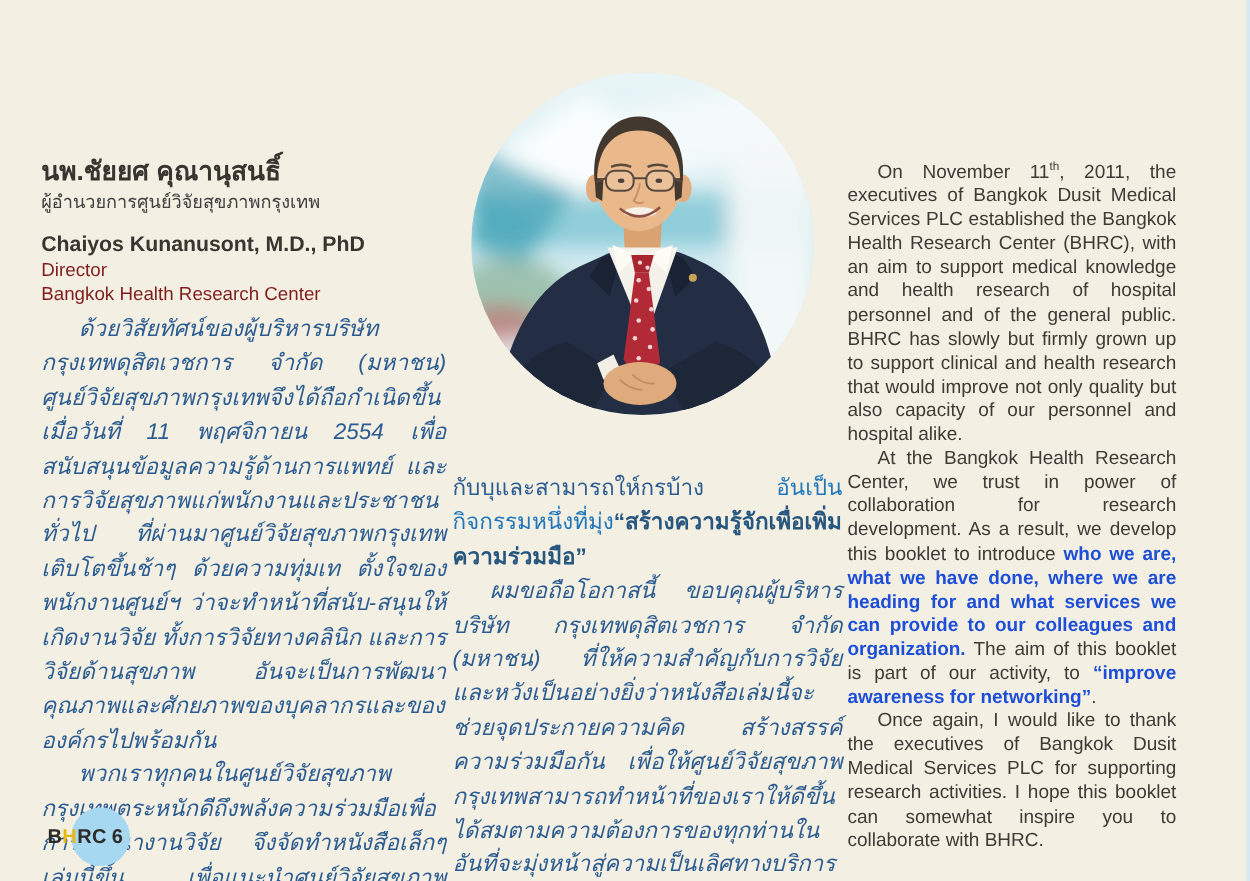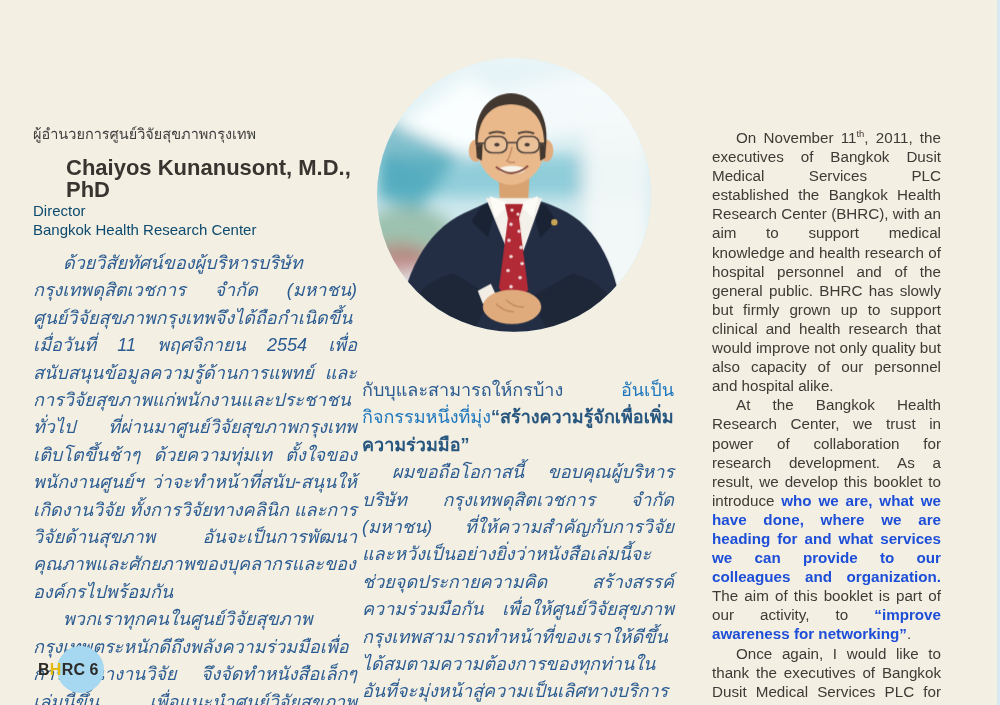--- a/index.html
+++ b/index.html
@@ -9,42 +9,42 @@
     background:#f4efe3; overflow:hidden;
   }
   .edge-strip {
     position:absolute; right:0; top:0; width:3px; height:705px;
     background:#d9e9f1;
   }
   
   .header-block { position:absolute; left:33px; top:124px; width:330px; color:#3c3935; }
   .thai-name   { font-size:21px; font-weight:bold; line-height:28px; color:#38342f; }
   .thai-title  { font-size:14.5px; line-height:21px; color:#404040; margin-bottom:12px; }
-  .en-name     { font-size:22px; font-weight:bold; line-height:22px; color:#38342f;margin-left:33px; }
-  .en-role, .en-org { font-size:15px; line-height:19px; color:#0c4a6e; }
+  .en-name     { font-size:17px; font-weight:bold; line-height:22px; color:#38342f; }
+  .en-role, .en-org { font-size:15px; line-height:19px; color:#7f1d1d; }
   
   .portrait-wrap {
     position:absolute; left:377px; top:58px; width:274px; height:274px;
     border-radius:50%; overflow:hidden; background:#d8ecef;
   }
   .portrait-wrap svg { display:block; }
   
   .thai-body { font-size:18px; line-height:27.4px; color:#2b5c91; text-align:justify; text-align-last:left; }
   .col-left  { position:absolute; left:33px;  top:250px; width:324px; }
   .col-mid   { position:absolute; left:362px; top:377px; width:312px; }
   .thai-body p.indent { text-indent:30px;font-style:italic; }
   .thai-highlight { color:#1e77bd; }
   .thai-quote { font-weight:bold; color:#27567f; }
   
   .col-right {
     position:absolute; left:678px; top:128px; width:263px;
     font-size:15.2px; line-height:19.1px; color:#3e3a35;
     text-align:justify; text-align-last:left;
   }
-  .col-right p.indent { text-indent:24px;margin-left:34px; }
+  .col-right p.indent { text-indent:24px; }
   .en-blue { color:#1d4ed8; font-weight:bold; }
   sup.sup { font-size:0.62em; vertical-align:super; line-height:0; }
   
   .footer-circle {
     position:absolute; left:57px; top:646px; width:47px; height:47px;
     border-radius:50%; background:#a7d8f1;
   }
   .footer-brand {
     position:absolute; left:38px; top:661px; font-size:16px; font-weight:bold;
     letter-spacing:0.3px; color:#2d2b27;
@@ -52,20 +52,21 @@
   .footer-brand .h-yellow { color:#e5b90e; }
   .footer-brand .pagenum { margin-left:4px; }
 </style>
 </head>
 <body>
 
 <div class="page">
   <div class="edge-strip"></div>
 
   <div class="header-block">
+    <div class="thai-name">นพ.ชัยยศ คุณานุสนธิ์</div>
     <div class="thai-title">ผู้อำนวยการศูนย์วิจัยสุขภาพกรุงเทพ</div>
     <div class="en-name">Chaiyos Kunanusont, M.D., PhD</div>
     <div class="en-role">Director</div>
     <div class="en-org">Bangkok Health Research Center</div>
   </div>
 
   <div class="portrait-wrap">
     <svg width="274" height="274" viewBox="0 0 272 272">
       <defs>
         <linearGradient id="bgGrad" x1="0" y1="0" x2="0" y2="1">

